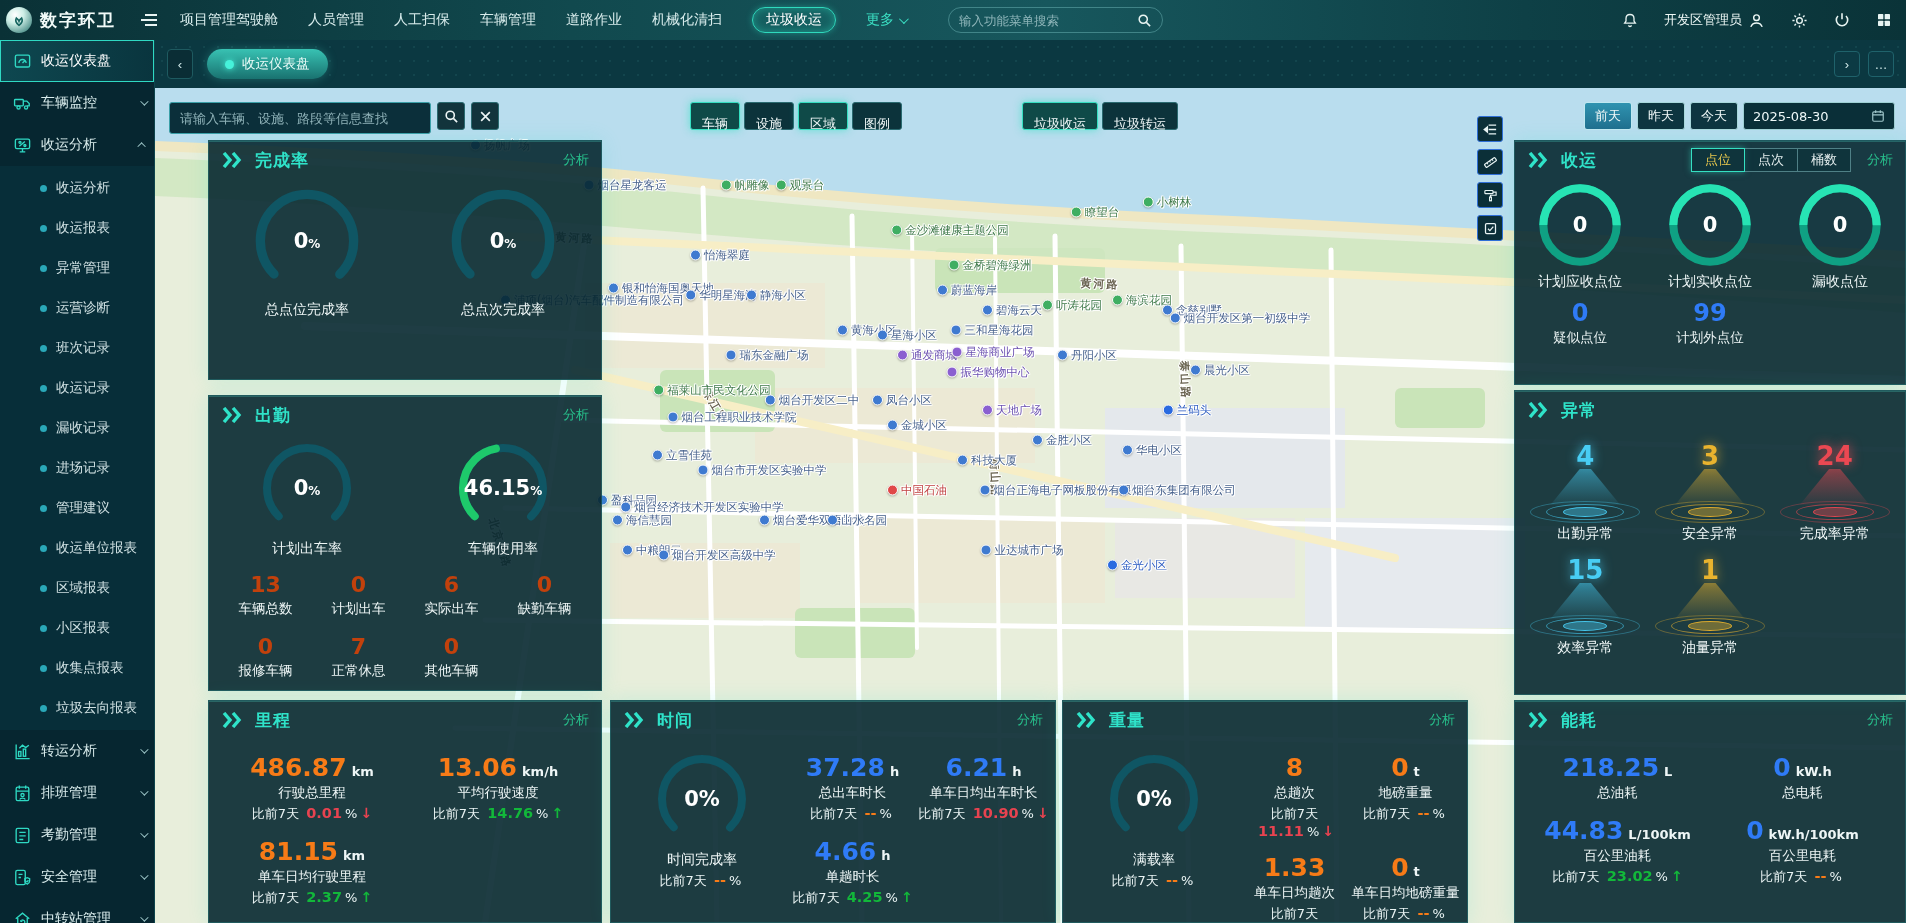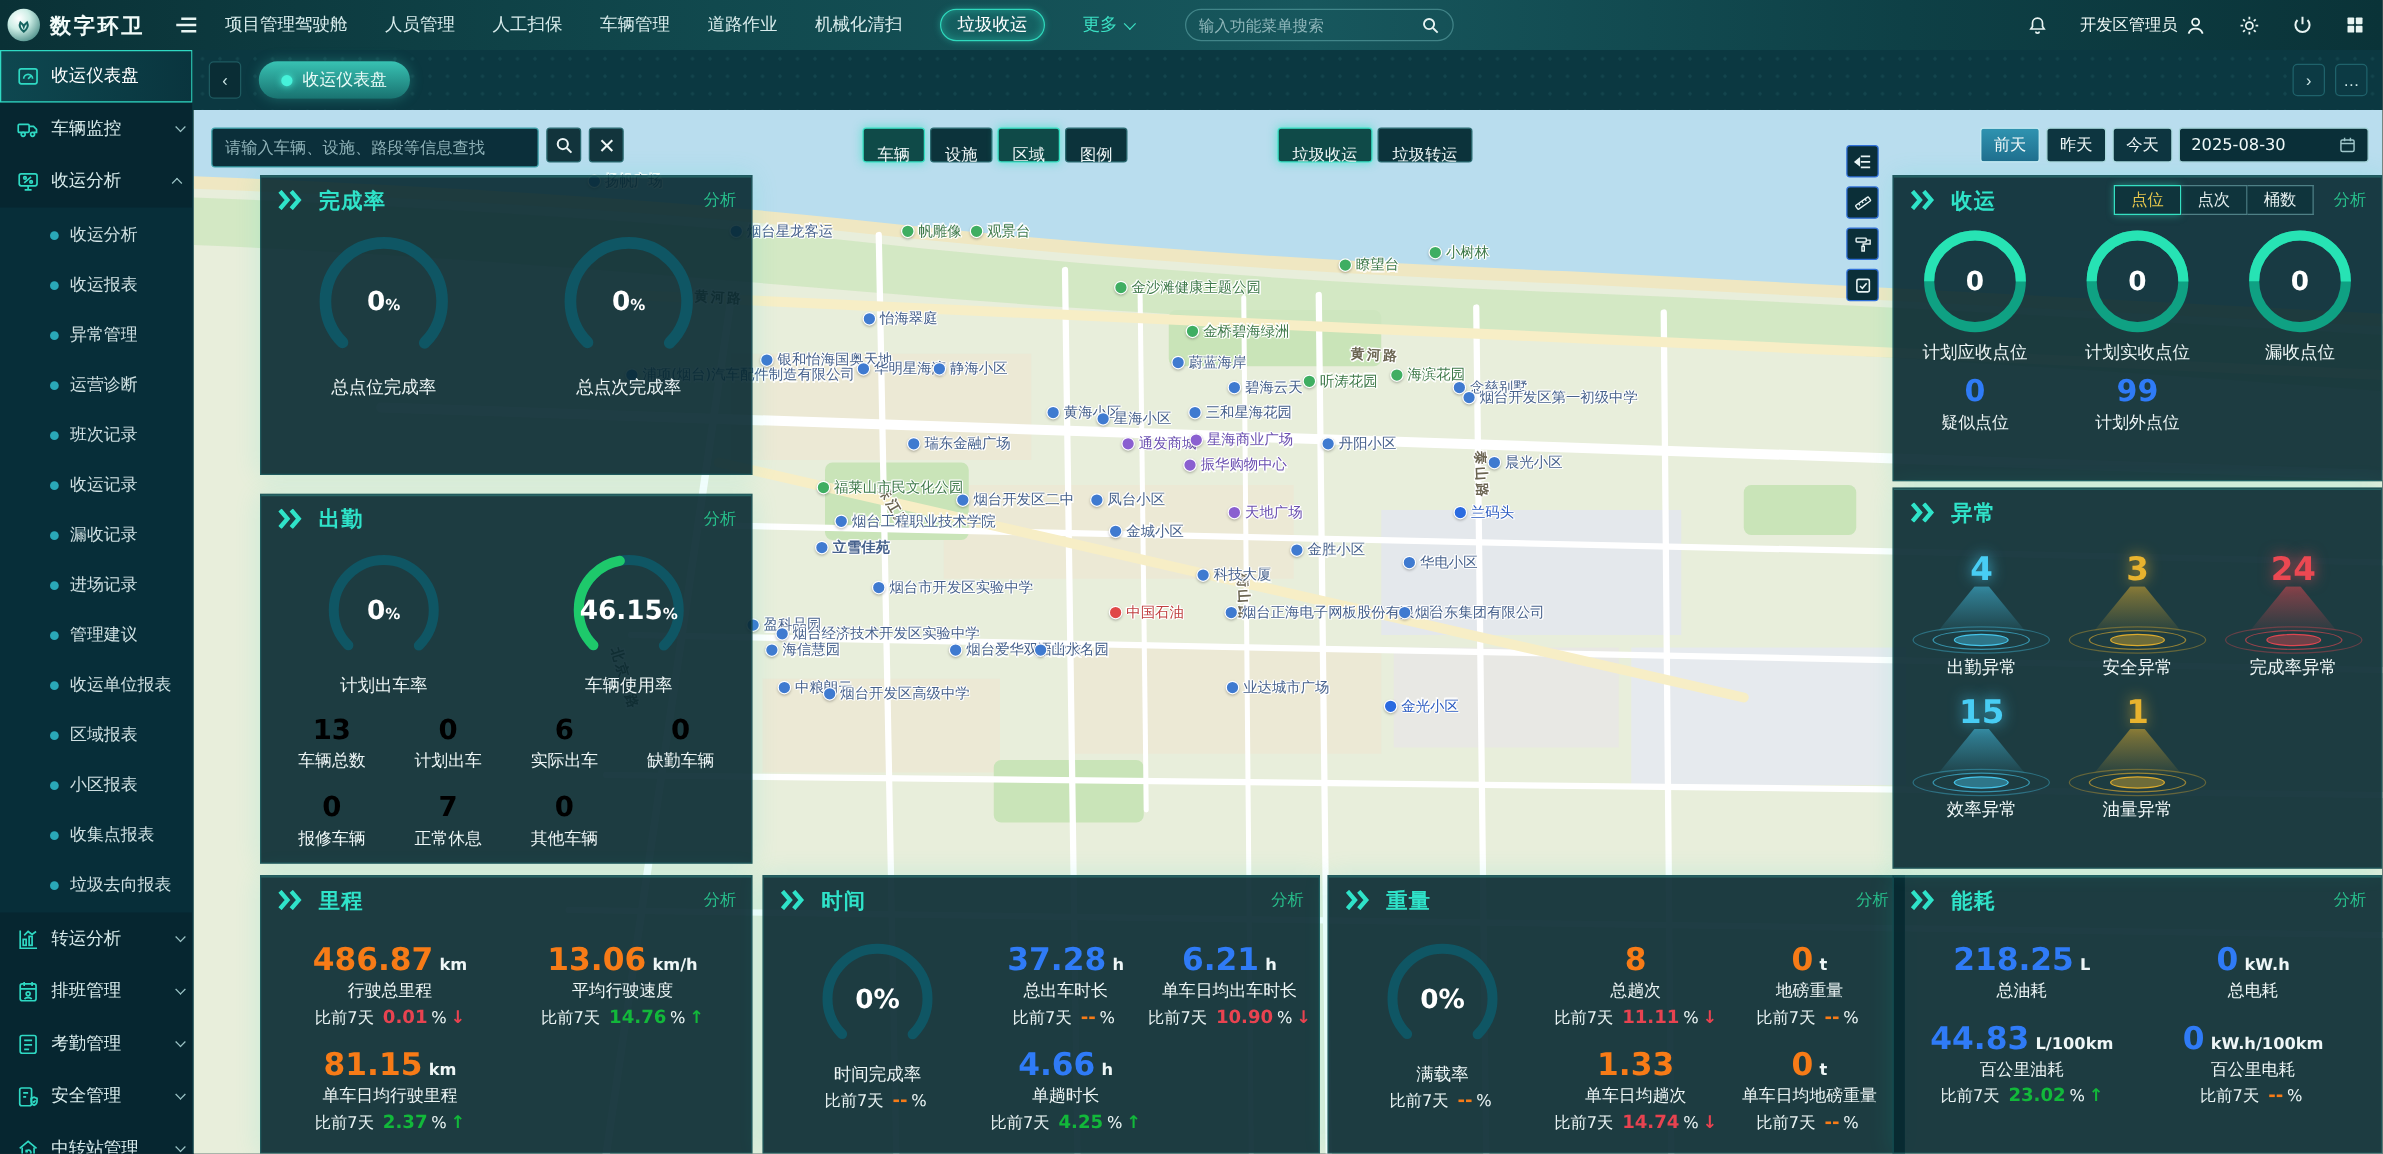--- a/index.html
+++ b/index.html
@@ -98,36 +98,36 @@
   
   .panel { position:absolute; background:rgba(7,40,48,.9); border:1px solid rgba(42,150,150,.35); z-index:4;
     box-shadow:0 0 20px rgba(0,230,200,.14), inset 0 1px 0 rgba(90,255,230,.22); color:#e8f2f2; }
   .panel-head { height:38px; display:flex; align-items:center; gap:8px; padding:0 12px; }
   .ph-title { font-size:17px; font-weight:bold; color:#2fe3c9; letter-spacing:1px; }
   .ph-analysis { margin-left:auto; font-size:13px; color:#27c08c; cursor:pointer; }
   .p-completion { left:53px; top:52px; width:394px; height:240px; }
   .p-attendance { left:53px; top:307px; width:394px; height:296px; }
   .p-mileage { left:53px; top:612px; width:394px; height:223px; }
   .p-time { left:455px; top:612px; width:446px; height:223px; }
-  .p-weight { left:907px; top:612px; width:462px; height:223px; }
+  .p-weight { left:907px; top:612px; width:406px; height:223px; }
   .p-energy { left:1359px; top:612px; width:392px; height:223px; }
   .p-collection { left:1359px; top:52px; width:392px; height:245px; }
   .p-abnormal { left:1359px; top:302px; width:392px; height:305px; }
 
   .gauge-row { display:flex; justify-content:space-around; padding-top:6px; }
   .gauge-block { text-align:center; }
   .gauge-wrap { position:relative; margin:0 auto; }
   .gauge-wrap svg { display:block; }
   .gauge-center { position:absolute; inset:0; display:flex; align-items:center; justify-content:center; }
   .g-val { font-size:21px; font-weight:bold; color:#fff; }
   .g-unit { font-size:12px; font-weight:bold; color:#fff; margin-top:6px; }
   .g-label { margin-top:4px; font-size:14px; color:#eef6f6; }
 
   .stat-grid { display:grid; grid-template-columns:repeat(4,1fr); row-gap:16px; padding:14px 10px 0; text-align:center; }
-  .stat-value { font-size:22px; font-weight:bold; color:#000000; }
+  .stat-value { font-size:22px; font-weight:bold; color:#c2410c; }
   .stat-label { font-size:13.5px; margin-top:3px; color:#eef6f6; }
 
   .panel-body { display:flex; padding:4px 6px 0; }
   .gauge-col { width:170px; text-align:center; flex:0 0 170px; }
   .metric-grid { display:grid; grid-template-columns:repeat(2,1fr); row-gap:14px; text-align:center; align-content:start; padding-top:10px; flex:1; }
   .metric-grid.standalone { padding:14px 10px 0; }
   .metric-value { font-size:25px; font-weight:bold; }
   .vc-orange { color:#f77b17; } .vc-blue { color:#2f7bf7; }
   .metric-unit { font-size:13px; font-weight:bold; color:#eef6f6; margin-left:5px; }
   .metric-label { font-size:13.5px; margin-top:2px; color:#eef6f6; }
@@ -614,21 +614,21 @@
               <span class="ml-text">华电小区</span>
             </span>
             <span class="map-label t-b" style="left: 832px; top: 372px;">
               <i class="poi-dot"></i>
               <span class="ml-text">科技大厦</span>
             </span>
             <span class="map-label t-b" style="left: 607px; top: 382px;">
               <i class="poi-dot"></i>
               <span class="ml-text">烟台市开发区实验中学</span>
             </span>
-            <span class="map-label t-b" style="left: 527px; top: 350px; font-weight: bold;">
+            <span class="map-label t-b" style="left: 527px; top: 367px;">
               <i class="poi-dot"></i>
               <span class="ml-text">立雪佳苑</span>
             </span>
             <span class="map-label t-r" style="left: 762px; top: 402px;">
               <i class="poi-dot"></i>
               <span class="ml-text">中国石油</span>
             </span>
             <span class="map-label t-b" style="left: 912px; top: 402px;">
               <i class="poi-dot"></i>
               <span class="ml-text">烟台正海电子网板股份有限公司</span>

